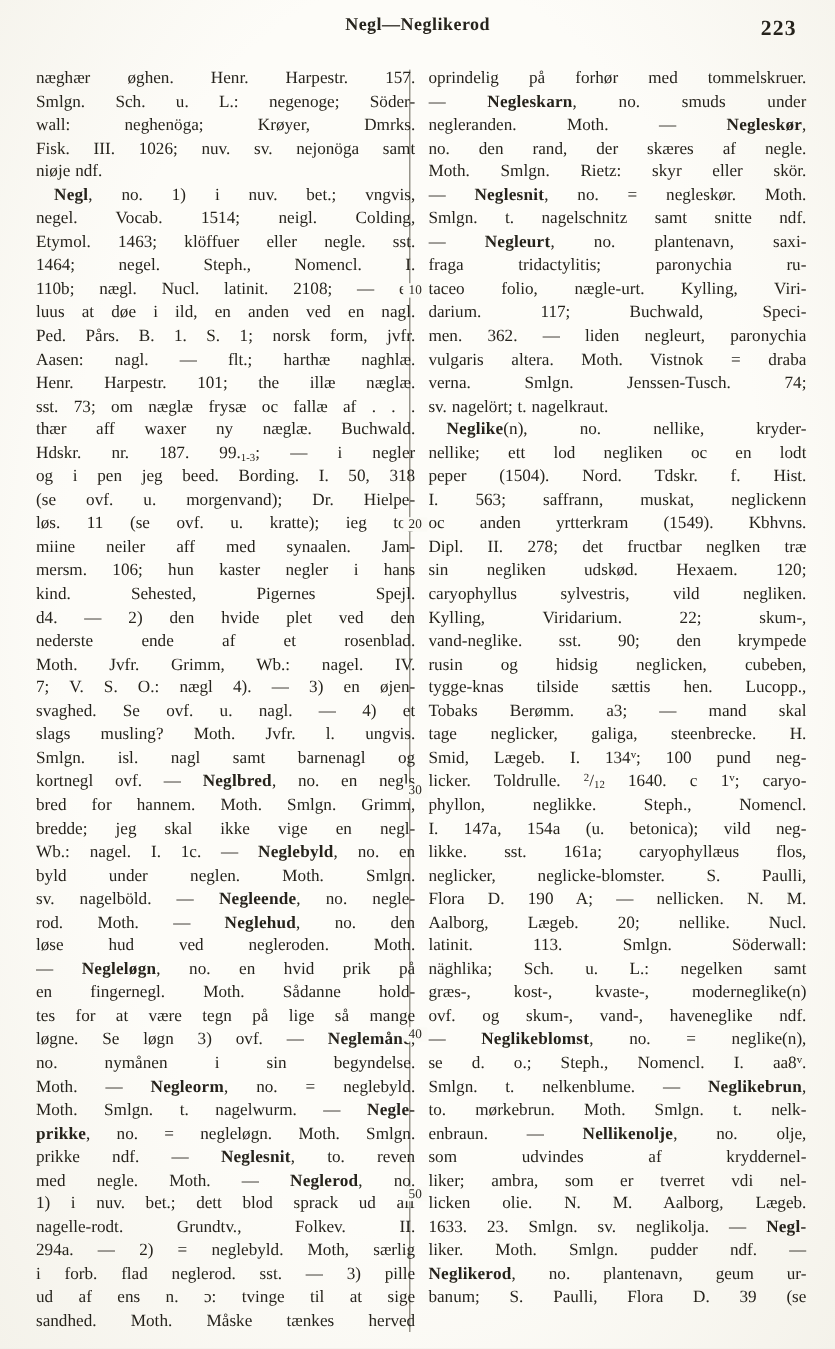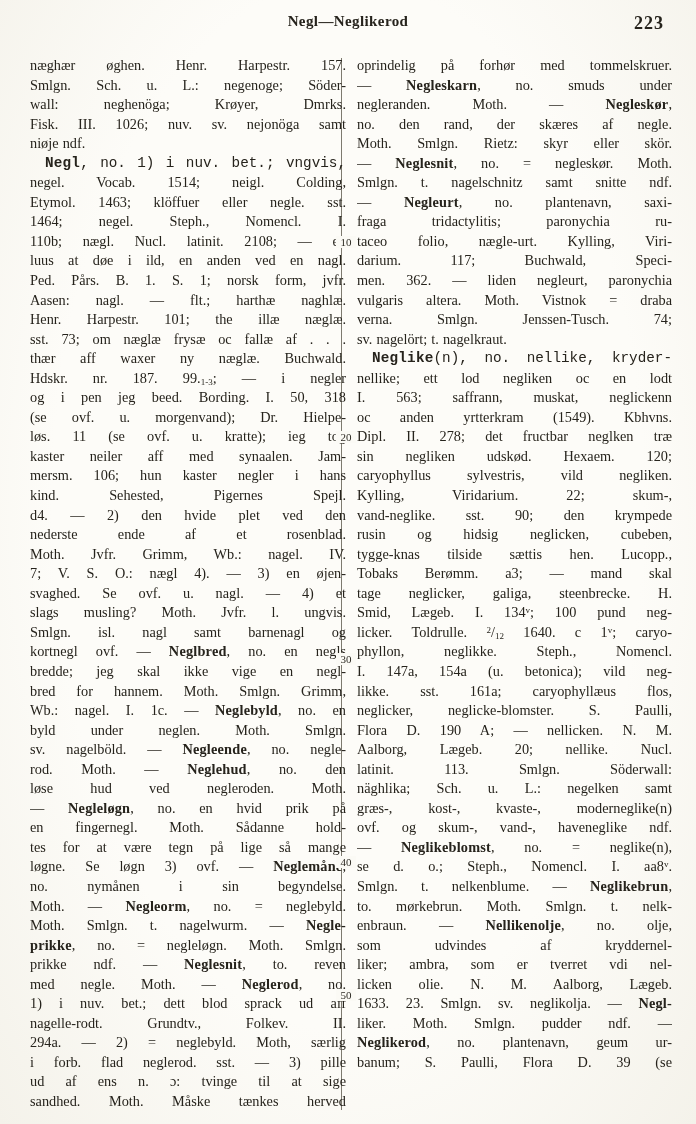--- a/index.html
+++ b/index.html
@@ -30,21 +30,21 @@
   .line{
     height:19.55px;
     overflow:hidden;
     font-size:14.3px;
     line-height:19.55px;
     text-align:justify;
     text-align-last:justify;
     word-spacing:0.5px;
   }
   .line.end{text-align-last:left;}
-  .line.indent{text-indent:15px;font-family:Liberation Mono, monospace;}
+  .line.indent{text-indent:15px;}
   .line b{font-weight:bold;letter-spacing:0.2px;}
   .line sup{font-size:9px;line-height:0;vertical-align:4px;}
   .line sub{font-size:9px;line-height:0;vertical-align:-2px;}
   .column-divider{
     position:absolute;
     left:341px;top:58px;
     width:1px;height:1052px;
     background:#7d7a6f;
   }
   .gutter-num{
@@ -81,33 +81,33 @@
       <div class="line">luus at døe i ild, en anden ved en nagl.</div>
       <div class="line">Ped. Pårs. B. 1. S. 1; norsk form, jvfr.</div>
       <div class="line">Aasen: nagl. — flt.; harthæ naghlæ.</div>
       <div class="line">Henr. Harpestr. 101; the illæ næglæ.</div>
       <div class="line">sst. 73; om næglæ frysæ oc fallæ af . . .</div>
       <div class="line">thær aff waxer ny næglæ. Buchwald.</div>
       <div class="line">Hdskr. nr. 187. 99.<sub>1-3</sub>; — i negler</div>
       <div class="line">og i pen jeg beed. Bording. I. 50, 318</div>
       <div class="line">(se ovf. u. morgenvand); Dr. Hielpe-</div>
       <div class="line">løs. 11 (se ovf. u. kratte); ieg tog</div>
-      <div class="line">kaster neiler aff med synaalen. Jam-</div>
+      <div class="line">miine neiler aff med synaalen. Jam-</div>
       <div class="line">mersm. 106; hun kaster negler i hans</div>
       <div class="line">kind. Sehested, Pigernes Spejl.</div>
       <div class="line">d4. — 2) den hvide plet ved den</div>
       <div class="line">nederste ende af et rosenblad.</div>
       <div class="line">Moth. Jvfr. Grimm, Wb.: nagel. IV.</div>
       <div class="line">7; V. S. O.: nægl 4). — 3) en øjen-</div>
       <div class="line">svaghed. Se ovf. u. nagl. — 4) et</div>
       <div class="line">slags musling? Moth. Jvfr. l. ungvis.</div>
       <div class="line">Smlgn. isl. nagl samt barnenagl og</div>
       <div class="line">kortnegl ovf. — <b>Neglbred</b>, no. en negls</div>
+      <div class="line">bred for hannem. Moth. Smlgn. Grimm,</div>
       <div class="line">bredde; jeg skal ikke vige en negl-</div>
-      <div class="line">bred for hannem. Moth. Smlgn. Grimm,</div>
       <div class="line">Wb.: nagel. I. 1c. — <b>Neglebyld</b>, no. en</div>
       <div class="line">byld under neglen. Moth. Smlgn.</div>
       <div class="line">sv. nagelböld. — <b>Negleende</b>, no. negle-</div>
       <div class="line">rod. Moth. — <b>Neglehud</b>, no. den</div>
       <div class="line">løse hud ved negleroden. Moth.</div>
       <div class="line">— <b>Negleløgn</b>, no. en hvid prik på</div>
       <div class="line">en fingernegl. Moth. Sådanne hold-</div>
       <div class="line">tes for at være tegn på lige så mange</div>
       <div class="line">løgne. Se løgn 3) ovf. — <b>Neglemåne</b>,</div>
       <div class="line">no. nymånen i sin begyndelse.</div>
@@ -135,20 +135,21 @@
       <div class="line">— <b>Negleurt</b>, no. plantenavn, saxi-</div>
       <div class="line">fraga tridactylitis; paronychia ru-</div>
       <div class="line">taceo folio, nægle-urt. Kylling, Viri-</div>
       <div class="line">darium. 117; Buchwald, Speci-</div>
       <div class="line">men. 362. — liden negleurt, paronychia</div>
       <div class="line">vulgaris altera. Moth. Vistnok = draba</div>
       <div class="line">verna. Smlgn. Jenssen-Tusch. 74;</div>
       <div class="line end">sv. nagelört; t. nagelkraut.</div>
       <div class="line indent"><b>Neglike</b>(n), no. nellike, kryder-</div>
       <div class="line">nellike; ett lod negliken oc en lodt</div>
+      <div class="line">peper (1504). Nord. Tdskr. f. Hist.</div>
       <div class="line">I. 563; saffrann, muskat, neglickenn</div>
       <div class="line">oc anden yrtterkram (1549). Kbhvns.</div>
       <div class="line">Dipl. II. 278; det fructbar neglken træ</div>
       <div class="line">sin negliken udskød. Hexaem. 120;</div>
       <div class="line">caryophyllus sylvestris, vild negliken.</div>
       <div class="line">Kylling, Viridarium. 22; skum-,</div>
       <div class="line">vand-neglike. sst. 90; den krympede</div>
       <div class="line">rusin og hidsig neglicken, cubeben,</div>
       <div class="line">tygge-knas tilside sættis hen. Lucopp.,</div>
       <div class="line">Tobaks Berømm. a3; — mand skal</div>

